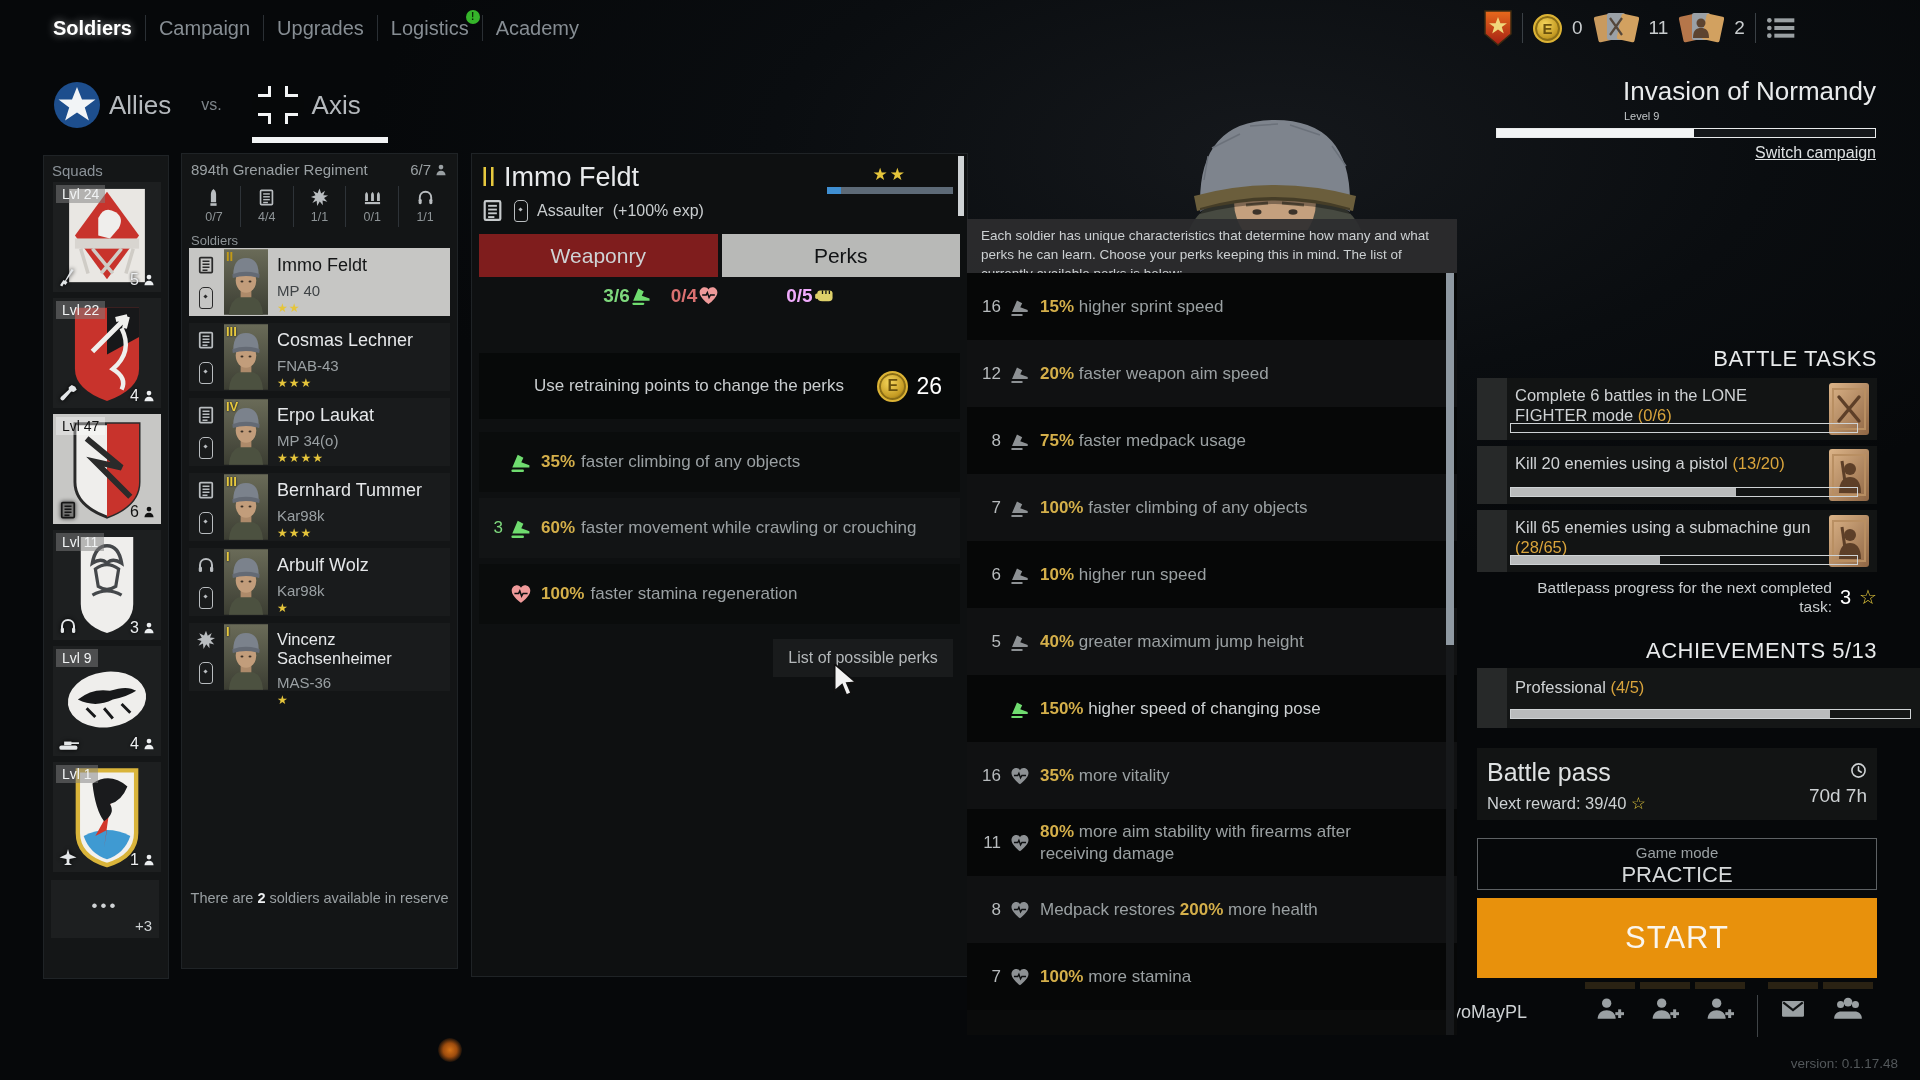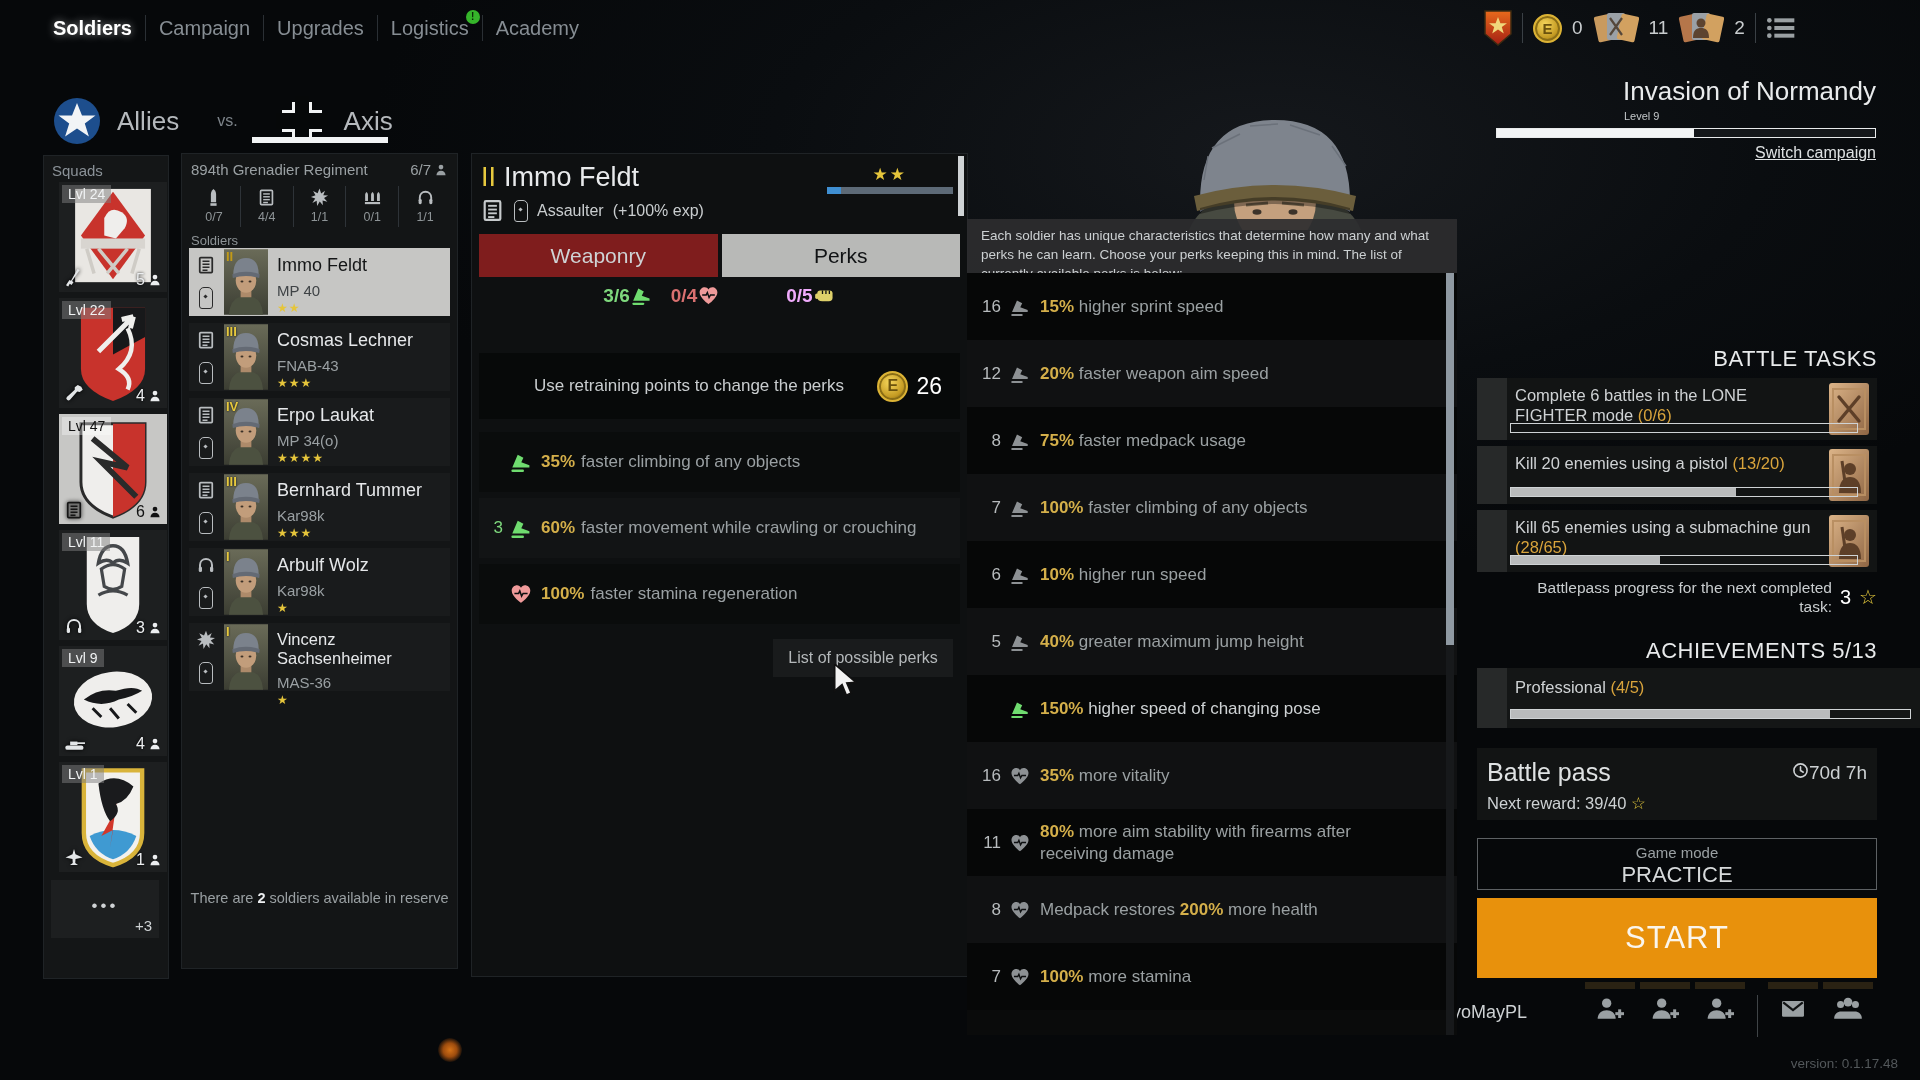--- a/index.html
+++ b/index.html
@@ -20,37 +20,37 @@
   .nav-badge::after{content:"!";}
 
   
   .res{top:6px;left:1484px;display:flex;align-items:center;gap:10px;height:44px;}
   .res-num{font-size:19px;color:#c9cdcf;}
   .res-sep{width:1px;height:30px;background:#3a4045;}
   .coin{width:25px;height:25px;border-radius:50%;background:radial-gradient(circle at 40% 35%, #f6d65c, #c49a22 60%, #7c611282);
     border:2px solid #dcb335;color:#6b520e;font-weight:bold;font-size:15px;display:flex;align-items:center;justify-content:center;box-shadow:inset 0 0 0 2px #8a6d16;}
 
   
-  .fac{left:53px;top:96px;display:flex;align-items:center;gap:16px;}
+  .fac{left:53px;top:80px;display:flex;align-items:center;gap:8px;}
   .fac-label{font-size:26px;color:#b5b9bd;cursor:pointer;}
   .fac-vs{font-size:16px;color:#7d848a;margin:0 22px;}
   .axis-underline{left:252px;top:137px;width:136px;height:6px;background:#f2f4f5;}
 
   
   .camp{left:1496px;top:76px;width:380px;text-align:right;}
   .camp-title{font-size:26px;color:#e9ebec;}
   .camp-level{font-size:11px;color:#c3c7c9;margin-top:3px;text-align:left;padding-left:128px;}
   .camp-bar{margin-top:6px;height:8px;border:1px solid #e8eaeb;background:#14171a;}
   .camp-fill{height:100%;background:#f2f4f5;}
   .camp-switch{display:inline-block;margin-top:6px;font-size:16px;color:#dfe2e3;text-decoration:underline;cursor:pointer;}
 
   
   .squads{left:43px;top:155px;width:124px;height:822px;background:#141617;border:1px solid #1f2326;}
   .sq-head{font-size:15px;color:#8b9298;padding:6px 8px 4px;}
-  .sq-tile{position:absolute;left:15px;width:108px;height:110px;background:#1d1f20;cursor:pointer;overflow:hidden;}
+  .sq-tile{position:absolute;left:9px;width:108px;height:110px;background:#1d1f20;cursor:pointer;overflow:hidden;}
   .sq-tile.sel{background:#c7c7c5;}
   .sq-emblem{position:absolute;left:10px;top:4px;width:88px;height:102px;}
   .sq-lvl{position:absolute;left:3px;top:3px;background:rgba(125,125,125,.5);color:#f1f3f4;font-size:14px;padding:1px 6px;}
   .sq-tile.sel .sq-lvl{background:rgba(255,255,255,.35);color:#121212;}
   .sq-class{position:absolute;left:5px;bottom:4px;color:#e3e6e8;filter:drop-shadow(0 0 2px #000);}
   .sq-tile.sel .sq-class{color:#151515;}
   .sq-count{position:absolute;right:5px;bottom:3px;font-size:16px;color:#eceef0;display:flex;align-items:center;gap:3px;text-shadow:0 0 3px #000;}
   .sq-tile.sel .sq-count{color:#121212;text-shadow:none;}
   .sq-more{position:absolute;left:7px;top:724px;width:108px;height:58px;background:#1d1f20;cursor:pointer;}
   .sq-dots{text-align:center;color:#cfd3d5;font-size:17px;letter-spacing:3px;margin-top:16px;}
@@ -135,21 +135,21 @@
   .task-row{position:absolute;left:1477px;width:400px;background:#121414;cursor:pointer;}
   .t-strip{position:absolute;left:0;top:0;bottom:0;width:30px;background:#272929;}
   .t-text{position:absolute;left:38px;top:7px;right:62px;font-size:16.5px;color:#cfd2d4;line-height:1.22;}
   .yellow{color:#d9a43c;}
   .t-bar{position:absolute;left:33px;right:19px;bottom:7px;height:8px;border:1px solid #cfd3d5;background:transparent;}
   .t-fill{height:100%;background:#b9bbbc;}
   .t-card{position:absolute;right:8px;top:50%;transform:translateY(-50%);}
   .ach-row{position:absolute;left:1477px;top:668px;width:446px;height:60px;background:#141616;cursor:pointer;}
   .bp{position:absolute;left:1477px;top:748px;width:400px;height:72px;background:#121414;}
   .bp-title{position:absolute;left:10px;top:10px;font-size:25px;color:#dfe2e3;}
-  .bp-time{position:absolute;right:10px;top:14px;font-size:19px;color:#cdd1d3;display:flex;align-items:flex-start;}
+  .bp-time{position:absolute;right:10px;top:14px;font-size:19px;color:#cdd1d3;display:flex;align-items:flex-end;gap:6px;flex-direction:column;}
   .bp-reward{position:absolute;left:10px;top:46px;font-size:16.5px;color:#cdd1d3;}
   .star-o{color:#e3c83c;}
   .gm{position:absolute;left:1477px;top:838px;width:398px;height:50px;border:1px solid #5d6164;text-align:center;cursor:pointer;}
   .gm-label{font-size:15px;color:#9aa0a3;margin-top:5px;}
   .gm-value{font-size:22px;color:#d6d9da;margin-top:1px;}
   .start{position:absolute;left:1477px;top:898px;width:400px;height:80px;background:#e8910c;display:flex;align-items:center;justify-content:center;
     font-size:31px;color:#faf5ec;letter-spacing:1px;cursor:pointer;}
   .note{position:absolute;left:1477px;top:578px;width:400px;display:flex;justify-content:flex-end;align-items:center;gap:8px;}
   .note-text{max-width:320px;text-align:right;font-size:15.5px;color:#c9cdcf;line-height:1.25;}
   .note-num{font-size:20px;color:#fff;}

